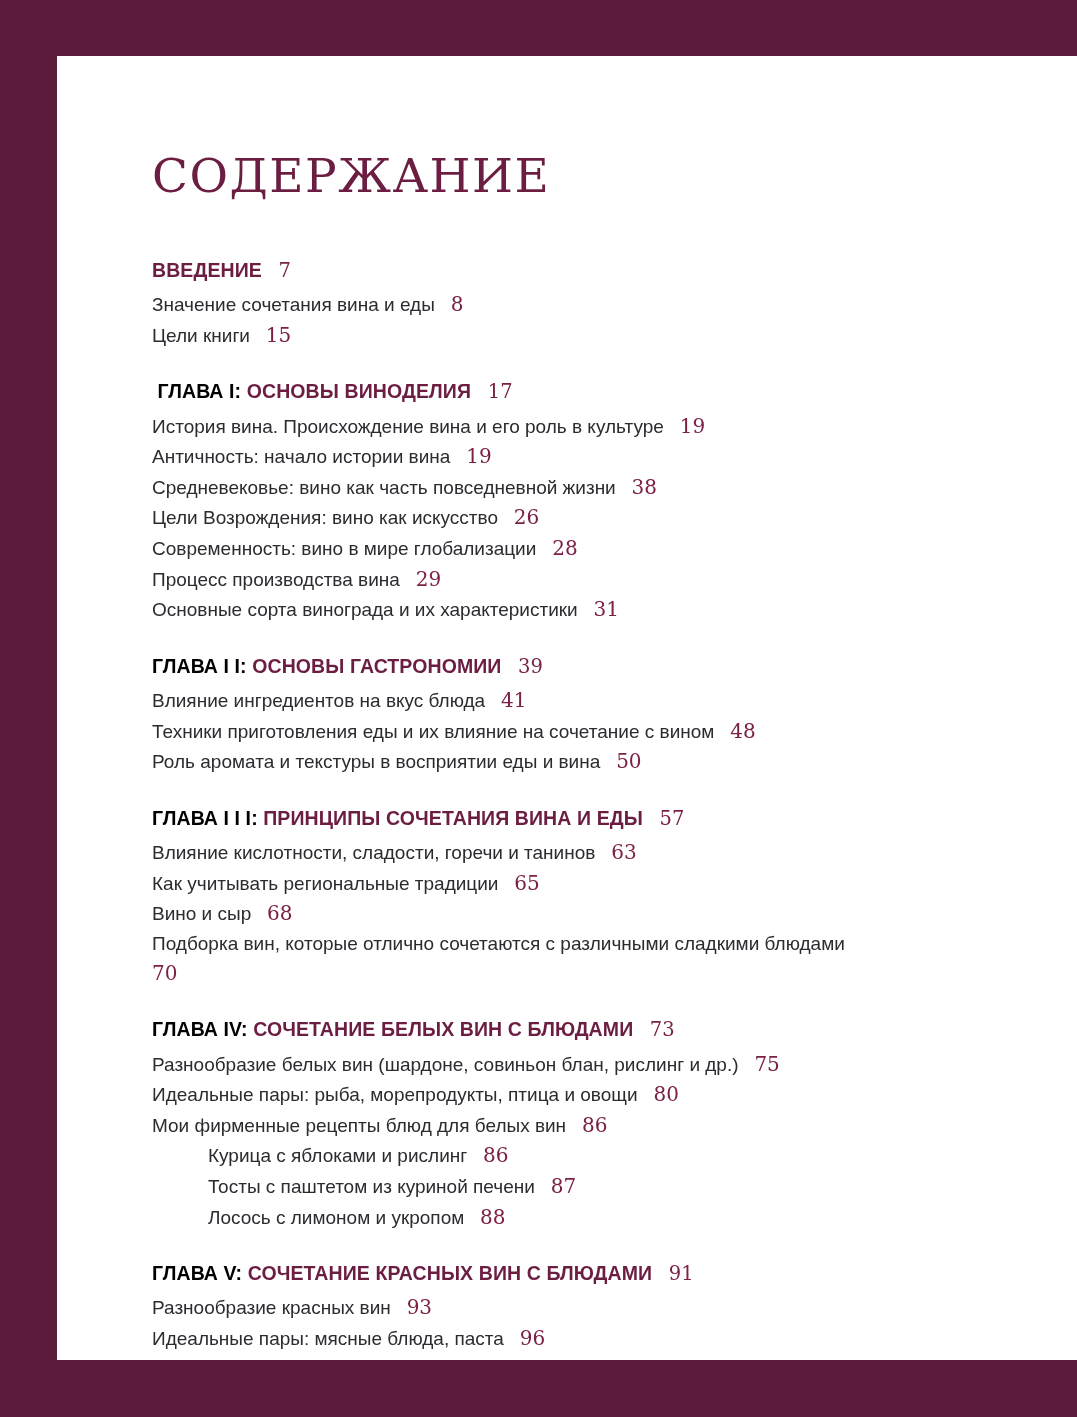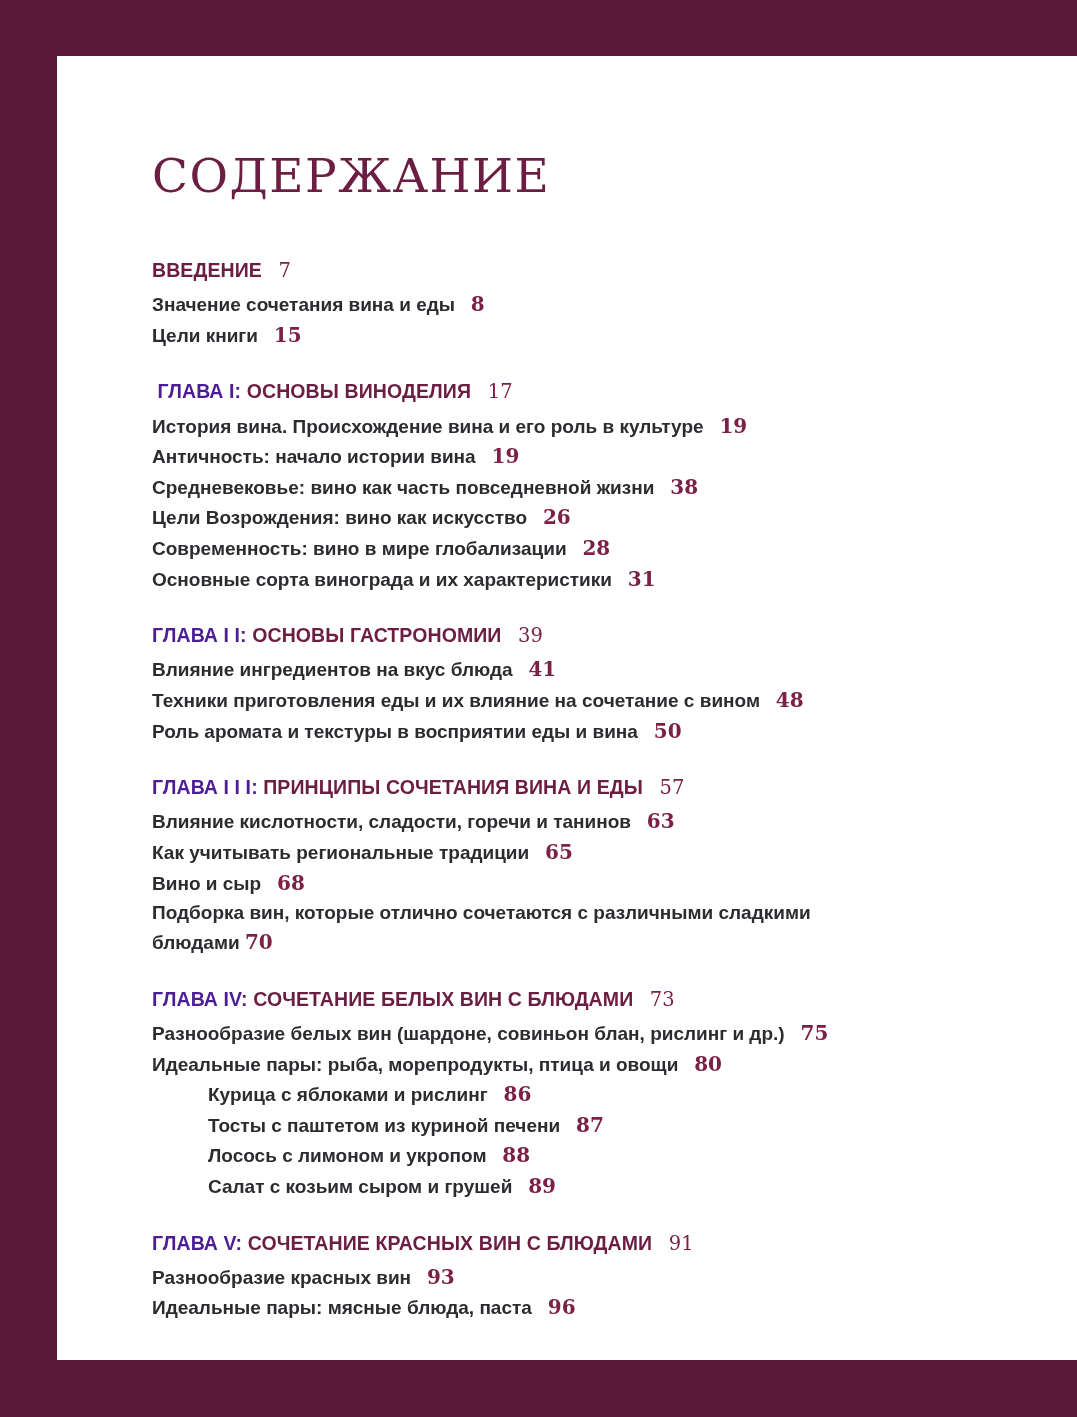--- a/index.html
+++ b/index.html
@@ -62,32 +62,32 @@
   
   .sec-head {
     font-size: 19.5px;
     font-weight: 700;
     color: #6b1d42;
     letter-spacing: 0.1px;
     line-height: 1.55;
     margin: 0 0 3px 0;
     white-space: pre;
   }
-  .sec-head .prefix { color: #4c1d95; }
+  .sec-head .prefix { color: #000000; }
   .sec-head .pg {
     font-family: "DejaVu Serif", "Liberation Serif", serif;
     font-weight: 400;
     font-size: 19.5px;
     color: #7b2046;
   }
 
   
   .entry {
     font-size: 19px;
-    font-weight: 700;
+    font-weight: 400;
     color: #2b2b30;
     line-height: 1.53;
     margin: 0;
     white-space: pre-wrap;
   }
   .entry .pg {
     font-family: "DejaVu Serif", "Liberation Serif", serif;
     font-size: 20px;
     color: #7b2046;
   }
@@ -112,43 +112,44 @@
             <div class="entry"><span>Значение сочетания вина и еды</span>   <span class="pg">8</span></div>
             <div class="entry"><span>Цели книги</span>   <span class="pg">15</span></div>
           </div>
           <div class="group">
             <div class="sec-head"><span class="prefix"> ГЛАВА I: </span><span>ОСНОВЫ ВИНОДЕЛИЯ</span>   <span class="pg">17</span></div>
             <div class="entry"><span>История вина. Происхождение вина и его роль в культуре</span>   <span class="pg">19</span></div>
             <div class="entry"><span>Античность: начало истории вина</span>   <span class="pg">19</span></div>
             <div class="entry"><span>Средневековье: вино как часть повседневной жизни</span>   <span class="pg">38</span></div>
             <div class="entry"><span>Цели Возрождения: вино как искусство</span>   <span class="pg">26</span></div>
             <div class="entry"><span>Современность: вино в мире глобализации</span>   <span class="pg">28</span></div>
+            <div class="entry"><span>Процесс производства вина</span>   <span class="pg">29</span></div>
             <div class="entry"><span>Основные сорта винограда и их характеристики</span>   <span class="pg">31</span></div>
           </div>
           <div class="group">
             <div class="sec-head"><span class="prefix">ГЛАВА I I: </span><span>ОСНОВЫ ГАСТРОНОМИИ</span>   <span class="pg">39</span></div>
             <div class="entry"><span>Влияние ингредиентов на вкус блюда</span>   <span class="pg">41</span></div>
             <div class="entry"><span>Техники приготовления еды и их влияние на сочетание с вином</span>   <span class="pg">48</span></div>
             <div class="entry"><span>Роль аромата и текстуры в восприятии еды и вина</span>   <span class="pg">50</span></div>
           </div>
           <div class="group">
             <div class="sec-head"><span class="prefix">ГЛАВА I I I: </span><span>ПРИНЦИПЫ СОЧЕТАНИЯ ВИНА И ЕДЫ</span>   <span class="pg">57</span></div>
             <div class="entry"><span>Влияние кислотности, сладости, горечи и танинов</span>   <span class="pg">63</span></div>
             <div class="entry"><span>Как учитывать региональные традиции</span>   <span class="pg">65</span></div>
             <div class="entry"><span>Вино и сыр</span>   <span class="pg">68</span></div>
             <div class="entry wrap"><span>Подборка вин, которые отлично сочетаются с различными сладкими блюдами</span>   <span class="pg">70</span></div>
           </div>
           <div class="group">
             <div class="sec-head"><span class="prefix">ГЛАВА IV: </span><span>СОЧЕТАНИЕ БЕЛЫХ ВИН С БЛЮДАМИ</span>   <span class="pg">73</span></div>
             <div class="entry"><span>Разнообразие белых вин (шардоне, совиньон блан, рислинг и др.)</span>   <span class="pg">75</span></div>
             <div class="entry"><span>Идеальные пары: рыба, морепродукты, птица и овощи</span>   <span class="pg">80</span></div>
+            <div class="entry"><span>Мои фирменные рецепты блюд для белых вин</span>   <span class="pg">86</span></div>
             <div class="entry sub"><span>Курица с яблоками и рислинг</span>   <span class="pg">86</span></div>
             <div class="entry sub"><span>Тосты с паштетом из куриной печени</span>   <span class="pg">87</span></div>
             <div class="entry sub"><span>Лосось с лимоном и укропом</span>   <span class="pg">88</span></div>
-            <div class="entry sub"><span>Салат с козьим сыром и грушей</span>   <span class="pg">89</span></div>
           </div>
           <div class="group">
             <div class="sec-head"><span class="prefix">ГЛАВА V: </span><span>СОЧЕТАНИЕ КРАСНЫХ ВИН С БЛЮДАМИ</span>   <span class="pg">91</span></div>
             <div class="entry"><span>Разнообразие красных вин</span>   <span class="pg">93</span></div>
             <div class="entry"><span>Идеальные пары: мясные блюда, паста</span>   <span class="pg">96</span></div>
           </div>
         </div>
     </div>
   </div>
 

